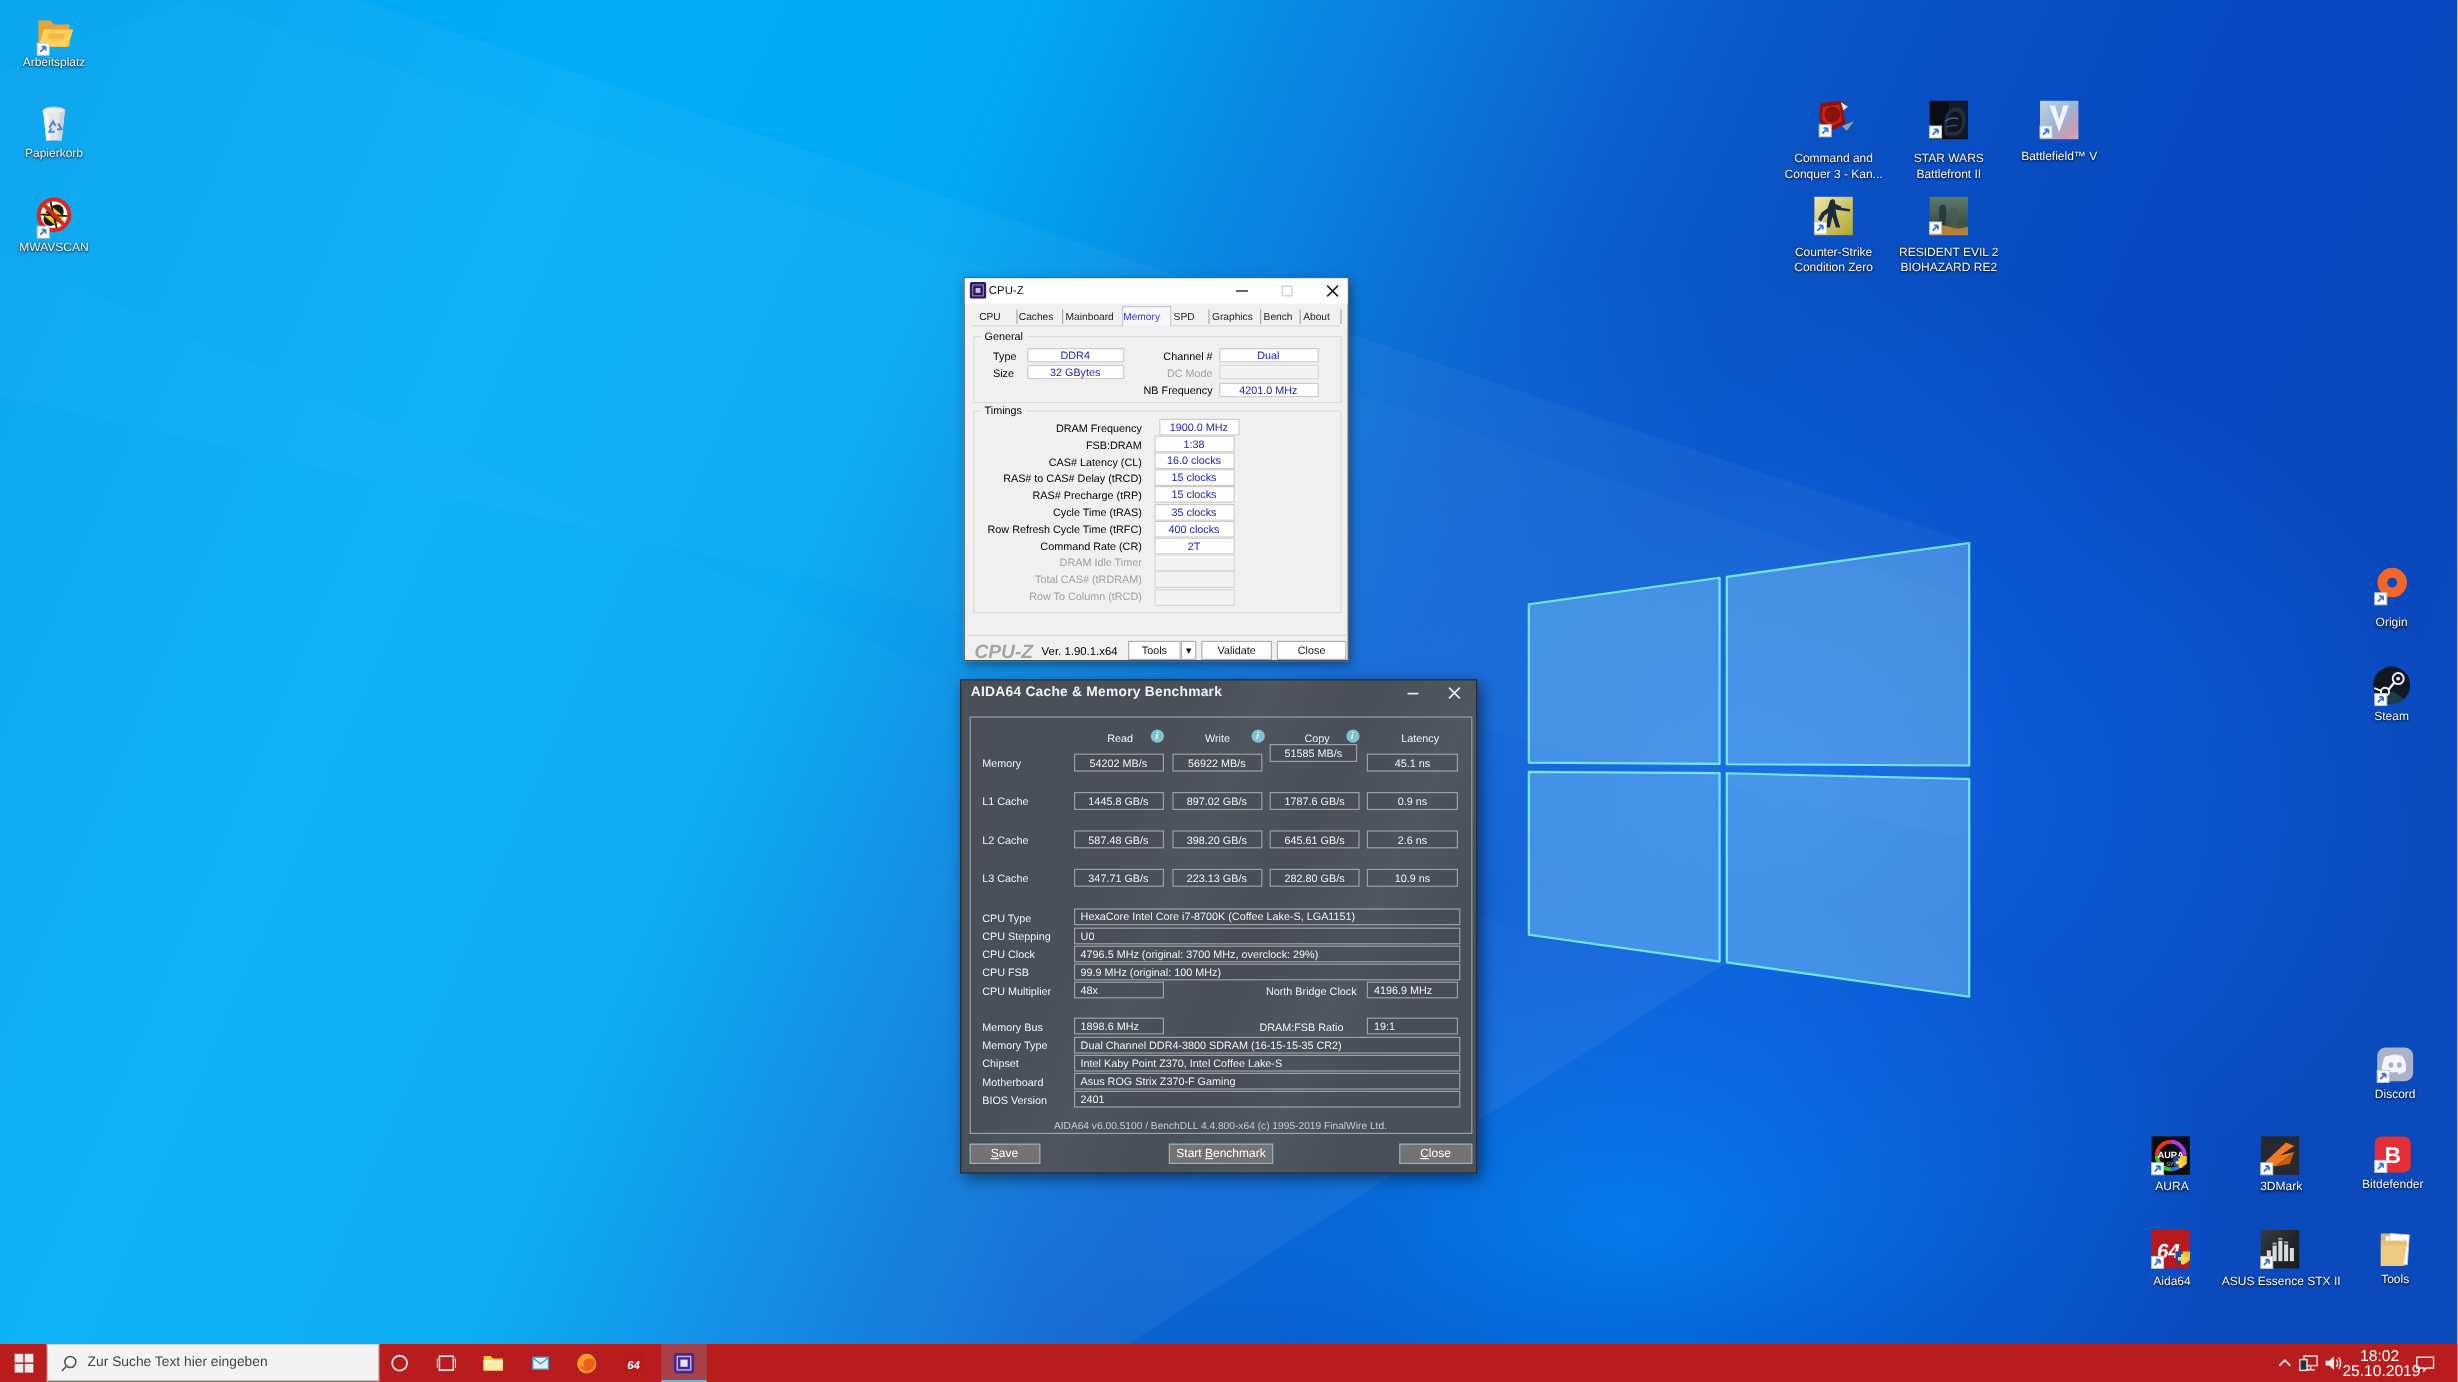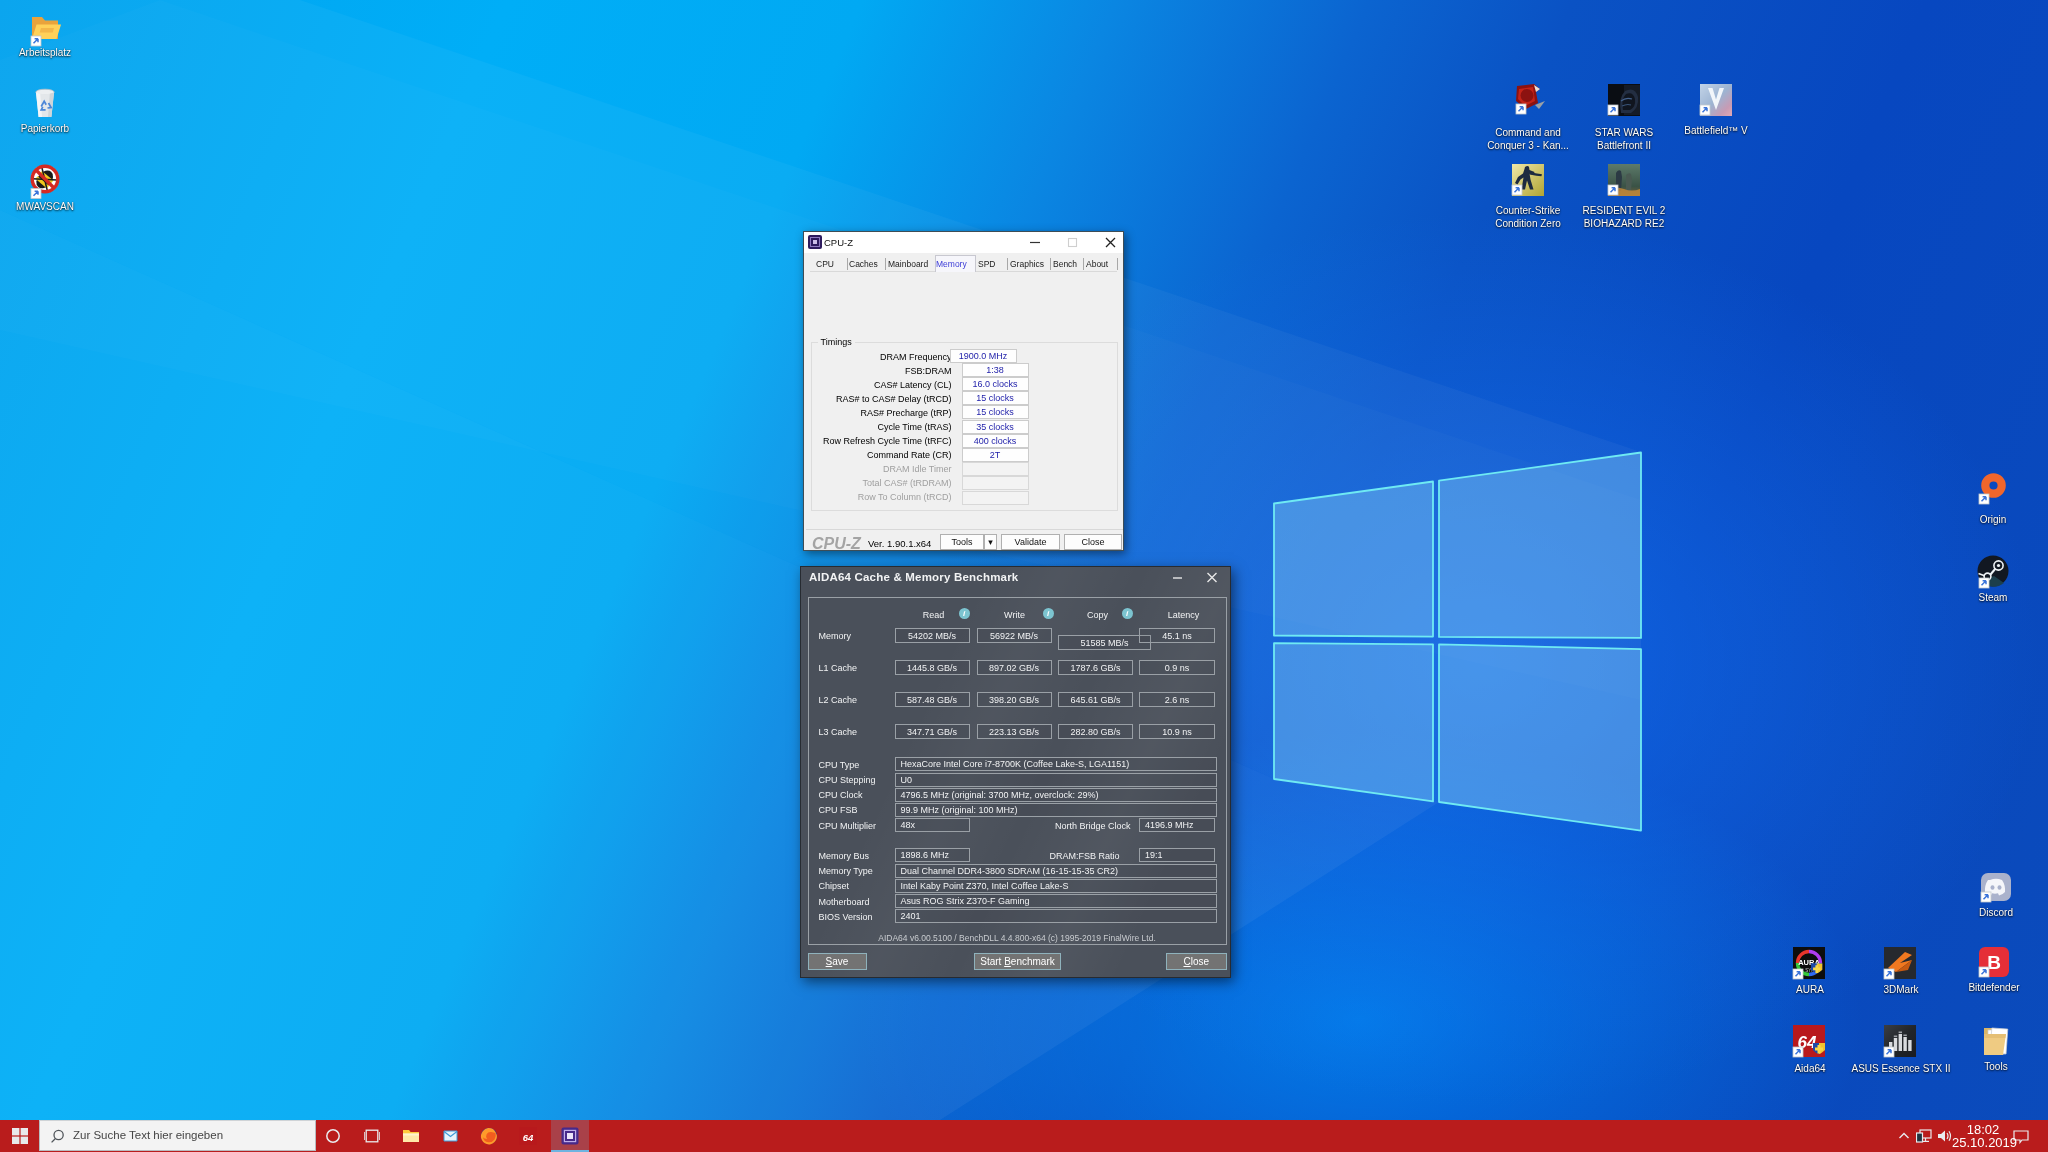--- a/index.html
+++ b/index.html
@@ -360,24 +360,37 @@
     <div class="tab sel" style="left:125px;width:41px;">Memory</div>
     <div class="tab" style="left:168px;width:26px;">SPD</div>
     <div class="tabsep" style="left:197px;"></div>
     <div class="tab" style="left:200px;width:40px;">Graphics</div>
     <div class="tabsep" style="left:240px;"></div>
     <div class="tab" style="left:243px;width:28px;">Bench</div>
     <div class="tabsep" style="left:273px;"></div>
     <div class="tab" style="left:276px;width:30px;">About</div>
     <div class="tabsep" style="left:307px;"></div>
   </div>
+  <div class="grp" style="left:6.5px;top:47.5px;width:307px;height:56px;">
+    <div class="grplbl">General</div>
+    <div class="lab" style="left:16px;top:10px;">Type</div>
+    <div class="fld" style="left:44px;top:9.5px;width:81px;">DDR4</div>
+    <div class="lab" style="left:16px;top:24px;">Size</div>
+    <div class="fld" style="left:44px;top:23.5px;width:81px;">32 GBytes</div>
+    <div class="lab r" style="left:139px;top:10px;width:60px;">Channel #</div>
+    <div class="fld" style="left:204px;top:9.5px;width:83px;">Dual</div>
+    <div class="lab r dis" style="left:139px;top:24px;width:60px;">DC Mode</div>
+    <div class="fld dis" style="left:204px;top:23.5px;width:83px;"></div>
+    <div class="lab r" style="left:114px;top:38px;width:85px;">NB Frequency</div>
+    <div class="fld" style="left:204px;top:38px;width:83px;">4201.0 MHz</div>
+  </div>
   <div class="grp tim" style="left:6.5px;top:109.5px;width:307px;height:169px;">
     <div class="grplbl">Timings</div>
     <div class="lab r" style="left:8px;top:8px;width:132px;">DRAM Frequency</div>
-    <div class="fld" style="left:138px;top:6px;width:67px;">1900.0 MHz</div>
+    <div class="fld" style="left:154px;top:6px;width:67px;">1900.0 MHz</div>
     <div class="lab r" style="left:8px;top:22px;width:132px;">FSB:DRAM</div>
     <div class="fld" style="left:150px;top:20.2px;width:67px;">1:38</div>
     <div class="lab r" style="left:8px;top:36px;width:132px;">CAS# Latency (CL)</div>
     <div class="fld" style="left:150px;top:34.4px;width:67px;">16.0 clocks</div>
     <div class="lab r" style="left:8px;top:50px;width:132px;">RAS# to CAS# Delay (tRCD)</div>
     <div class="fld" style="left:150px;top:48.6px;width:67px;">15 clocks</div>
     <div class="lab r" style="left:8px;top:64px;width:132px;">RAS# Precharge (tRP)</div>
     <div class="fld" style="left:150px;top:62.8px;width:67px;">15 clocks</div>
     <div class="lab r" style="left:8px;top:78px;width:132px;">Cycle Time (tRAS)</div>
     <div class="fld" style="left:150px;top:77px;width:67px;">35 clocks</div>
@@ -414,21 +427,21 @@
     <div class="iicon" style="left:150px;top:10px;">i</div>
     <div class="albl" style="left:186px;top:11px;width:40px;text-align:center;">Write</div>
     <div class="iicon" style="left:234px;top:10px;">i</div>
     <div class="albl" style="left:269px;top:11px;width:40px;text-align:center;">Copy</div>
     <div class="iicon" style="left:313px;top:10px;">i</div>
     <div class="albl" style="left:352px;top:11px;width:46px;text-align:center;">Latency</div>
 
     <div class="albl" style="left:10px;top:32px;">Memory</div>
     <div class="abox hbox" style="left:86px;top:30.2px;width:75px;">54202 MB/s</div>
     <div class="abox hbox" style="left:168px;top:30.2px;width:75px;">56922 MB/s</div>
-    <div class="abox hbox" style="left:249.5px;top:37px;width:93px;">51585 MB/s</div>
+    <div class="abox hbox" style="left:249.5px;top:22px;width:73px;">51585 MB/s</div>
     <div class="abox hbox" style="left:330.5px;top:30.2px;width:76px;">45.1 ns</div>
     <div class="albl" style="left:10px;top:64px;">L1 Cache</div>
     <div class="abox hbox" style="left:86px;top:62.2px;width:75px;">1445.8 GB/s</div>
     <div class="abox hbox" style="left:168px;top:62.2px;width:75px;">897.02 GB/s</div>
     <div class="abox hbox" style="left:249.5px;top:62.2px;width:75px;">1787.6 GB/s</div>
     <div class="abox hbox" style="left:330.5px;top:62.2px;width:76px;">0.9 ns</div>
     <div class="albl" style="left:10px;top:96px;">L2 Cache</div>
     <div class="abox hbox" style="left:86px;top:94.2px;width:75px;">587.48 GB/s</div>
     <div class="abox hbox" style="left:168px;top:94.2px;width:75px;">398.20 GB/s</div>
     <div class="abox hbox" style="left:249.5px;top:94.2px;width:75px;">645.61 GB/s</div>

